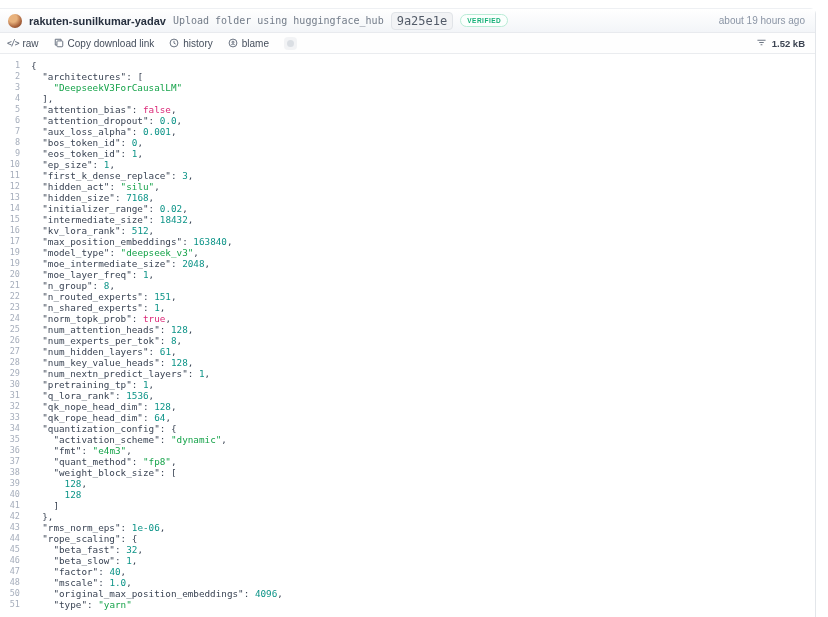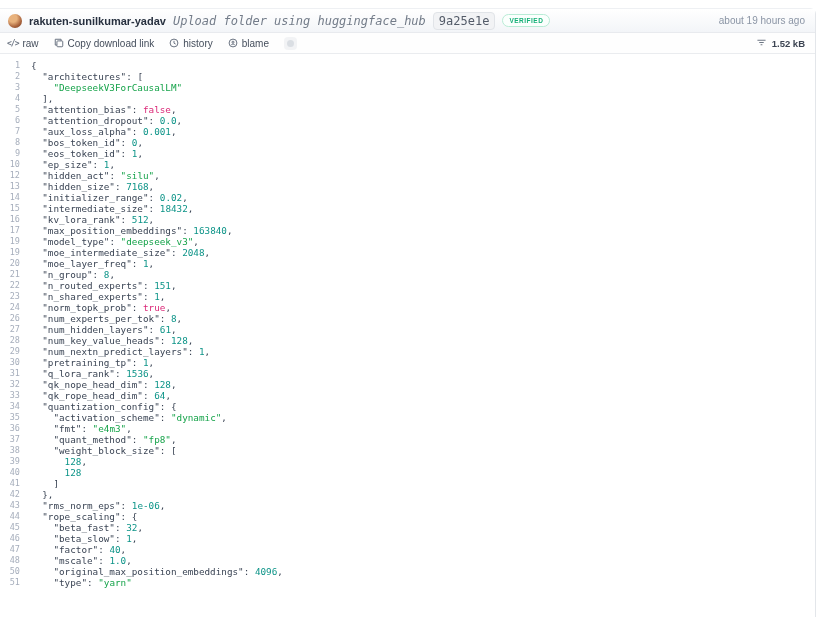--- a/index.html
+++ b/index.html
@@ -6,21 +6,21 @@
   html,body { width:828px; height:617px; background:#fff; overflow:hidden;
               font-family:"Liberation Sans", sans-serif; }
   .viewer { width:816px; height:617px; border-right:1px solid #e3e6ea; border-top:1px solid #eef0f3; border-top-right-radius:6px;margin-top:8px; }
 
   
   .commit-row { height:24px; display:flex; align-items:center; gap:7px; padding:0 10px 0 8px;
                 background:linear-gradient(to bottom,#ffffff,#f3f5f8); border-bottom:1px solid #e8eaee; }
   .avatar { width:14px; height:14px; border-radius:50%; flex:0 0 auto;
             background:radial-gradient(circle at 35% 30%, #e8b27d 0 30%, #a8623c 65%, #6e3c22 100%); }
   .author { font-size:11px; font-weight:700; color:#27303f; text-decoration:none; cursor:pointer; }
-  .msg { font-family:"DejaVu Sans Mono", monospace; font-size:12px; color:#737c89; cursor:pointer;font-style:italic; }
+  .msg { font-family:"DejaVu Sans Mono", monospace; font-size:10px; color:#737c89; cursor:pointer; }
   .hash { font-family:"DejaVu Sans Mono", monospace; font-size:12px; color:#535b68;
           background:#f2f3f5; border:1px solid #e1e4e8; border-radius:4px; padding:1px 5px; cursor:pointer; }
   .verified { font-size:6.5px; font-weight:700; letter-spacing:.5px; color:var(--c-verified);
               border:1px solid #b9ecd6; background:#fbfffd; border-radius:20px; padding:2px 6px; }
   .spacer { flex:1; }
   .time { font-size:10px; color:#8b95a5; }
 
   
   .toolbar { height:21px; display:flex; align-items:center; gap:15px; padding:0 10px 0 7px;
              background:#fefefe; border-bottom:1px solid #eaecef; }
@@ -110,33 +110,35 @@
       <div class="code-line"><span class="ln">1</span><span class="lc"><span>{</span></span></div>
       <div class="code-line"><span class="ln">2</span><span class="lc"><span>  </span><span class="tk-key">"architectures"</span><span>:</span><span> [</span></span></div>
       <div class="code-line"><span class="ln">3</span><span class="lc"><span>    </span><span class="tk-str">"DeepseekV3ForCausalLM"</span></span></div>
       <div class="code-line"><span class="ln">4</span><span class="lc"><span>  ],</span></span></div>
       <div class="code-line"><span class="ln">5</span><span class="lc"><span>  </span><span class="tk-key">"attention_bias"</span><span>:</span><span> </span><span class="tk-lit">false</span><span>,</span></span></div>
       <div class="code-line"><span class="ln">6</span><span class="lc"><span>  </span><span class="tk-key">"attention_dropout"</span><span>:</span><span> </span><span class="tk-num">0.0</span><span>,</span></span></div>
       <div class="code-line"><span class="ln">7</span><span class="lc"><span>  </span><span class="tk-key">"aux_loss_alpha"</span><span>:</span><span> </span><span class="tk-num">0.001</span><span>,</span></span></div>
       <div class="code-line"><span class="ln">8</span><span class="lc"><span>  </span><span class="tk-key">"bos_token_id"</span><span>:</span><span> </span><span class="tk-num">0</span><span>,</span></span></div>
       <div class="code-line"><span class="ln">9</span><span class="lc"><span>  </span><span class="tk-key">"eos_token_id"</span><span>:</span><span> </span><span class="tk-num">1</span><span>,</span></span></div>
       <div class="code-line"><span class="ln">10</span><span class="lc"><span>  </span><span class="tk-key">"ep_size"</span><span>:</span><span> </span><span class="tk-num">1</span><span>,</span></span></div>
+      <div class="code-line"><span class="ln">11</span><span class="lc"><span>  </span><span class="tk-key">"first_k_dense_replace"</span><span>:</span><span> </span><span class="tk-num">3</span><span>,</span></span></div>
       <div class="code-line"><span class="ln">12</span><span class="lc"><span>  </span><span class="tk-key">"hidden_act"</span><span>:</span><span> </span><span class="tk-str">"silu"</span><span>,</span></span></div>
       <div class="code-line"><span class="ln">13</span><span class="lc"><span>  </span><span class="tk-key">"hidden_size"</span><span>:</span><span> </span><span class="tk-num">7168</span><span>,</span></span></div>
       <div class="code-line"><span class="ln">14</span><span class="lc"><span>  </span><span class="tk-key">"initializer_range"</span><span>:</span><span> </span><span class="tk-num">0.02</span><span>,</span></span></div>
       <div class="code-line"><span class="ln">15</span><span class="lc"><span>  </span><span class="tk-key">"intermediate_size"</span><span>:</span><span> </span><span class="tk-num">18432</span><span>,</span></span></div>
       <div class="code-line"><span class="ln">16</span><span class="lc"><span>  </span><span class="tk-key">"kv_lora_rank"</span><span>:</span><span> </span><span class="tk-num">512</span><span>,</span></span></div>
       <div class="code-line"><span class="ln">17</span><span class="lc"><span>  </span><span class="tk-key">"max_position_embeddings"</span><span>:</span><span> </span><span class="tk-num">163840</span><span>,</span></span></div>
       <div class="code-line"><span class="ln">19</span><span class="lc"><span>  </span><span class="tk-key">"model_type"</span><span>:</span><span> </span><span class="tk-str">"deepseek_v3"</span><span>,</span></span></div>
       <div class="code-line"><span class="ln">19</span><span class="lc"><span>  </span><span class="tk-key">"moe_intermediate_size"</span><span>:</span><span> </span><span class="tk-num">2048</span><span>,</span></span></div>
       <div class="code-line"><span class="ln">20</span><span class="lc"><span>  </span><span class="tk-key">"moe_layer_freq"</span><span>:</span><span> </span><span class="tk-num">1</span><span>,</span></span></div>
       <div class="code-line"><span class="ln">21</span><span class="lc"><span>  </span><span class="tk-key">"n_group"</span><span>:</span><span> </span><span class="tk-num">8</span><span>,</span></span></div>
       <div class="code-line"><span class="ln">22</span><span class="lc"><span>  </span><span class="tk-key">"n_routed_experts"</span><span>:</span><span> </span><span class="tk-num">151</span><span>,</span></span></div>
       <div class="code-line"><span class="ln">23</span><span class="lc"><span>  </span><span class="tk-key">"n_shared_experts"</span><span>:</span><span> </span><span class="tk-num">1</span><span>,</span></span></div>
       <div class="code-line"><span class="ln">24</span><span class="lc"><span>  </span><span class="tk-key">"norm_topk_prob"</span><span>:</span><span> </span><span class="tk-lit">true</span><span>,</span></span></div>
+      <div class="code-line"><span class="ln">25</span><span class="lc"><span>  </span><span class="tk-key">"num_attention_heads"</span><span>:</span><span> </span><span class="tk-num">128</span><span>,</span></span></div>
       <div class="code-line"><span class="ln">26</span><span class="lc"><span>  </span><span class="tk-key">"num_experts_per_tok"</span><span>:</span><span> </span><span class="tk-num">8</span><span>,</span></span></div>
       <div class="code-line"><span class="ln">27</span><span class="lc"><span>  </span><span class="tk-key">"num_hidden_layers"</span><span>:</span><span> </span><span class="tk-num">61</span><span>,</span></span></div>
       <div class="code-line"><span class="ln">28</span><span class="lc"><span>  </span><span class="tk-key">"num_key_value_heads"</span><span>:</span><span> </span><span class="tk-num">128</span><span>,</span></span></div>
       <div class="code-line"><span class="ln">29</span><span class="lc"><span>  </span><span class="tk-key">"num_nextn_predict_layers"</span><span>:</span><span> </span><span class="tk-num">1</span><span>,</span></span></div>
       <div class="code-line"><span class="ln">30</span><span class="lc"><span>  </span><span class="tk-key">"pretraining_tp"</span><span>:</span><span> </span><span class="tk-num">1</span><span>,</span></span></div>
       <div class="code-line"><span class="ln">31</span><span class="lc"><span>  </span><span class="tk-key">"q_lora_rank"</span><span>:</span><span> </span><span class="tk-num">1536</span><span>,</span></span></div>
       <div class="code-line"><span class="ln">32</span><span class="lc"><span>  </span><span class="tk-key">"qk_nope_head_dim"</span><span>:</span><span> </span><span class="tk-num">128</span><span>,</span></span></div>
       <div class="code-line"><span class="ln">33</span><span class="lc"><span>  </span><span class="tk-key">"qk_rope_head_dim"</span><span>:</span><span> </span><span class="tk-num">64</span><span>,</span></span></div>
       <div class="code-line"><span class="ln">34</span><span class="lc"><span>  </span><span class="tk-key">"quantization_config"</span><span>:</span><span> {</span></span></div>
       <div class="code-line"><span class="ln">35</span><span class="lc"><span>    </span><span class="tk-key">"activation_scheme"</span><span>:</span><span> </span><span class="tk-str">"dynamic"</span><span>,</span></span></div>

